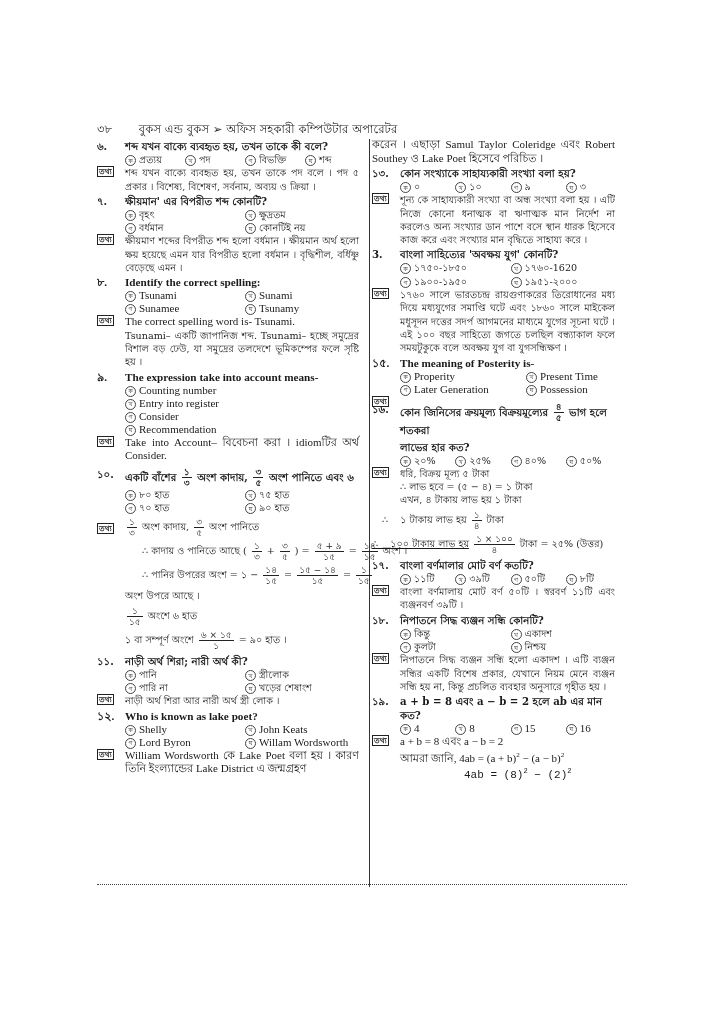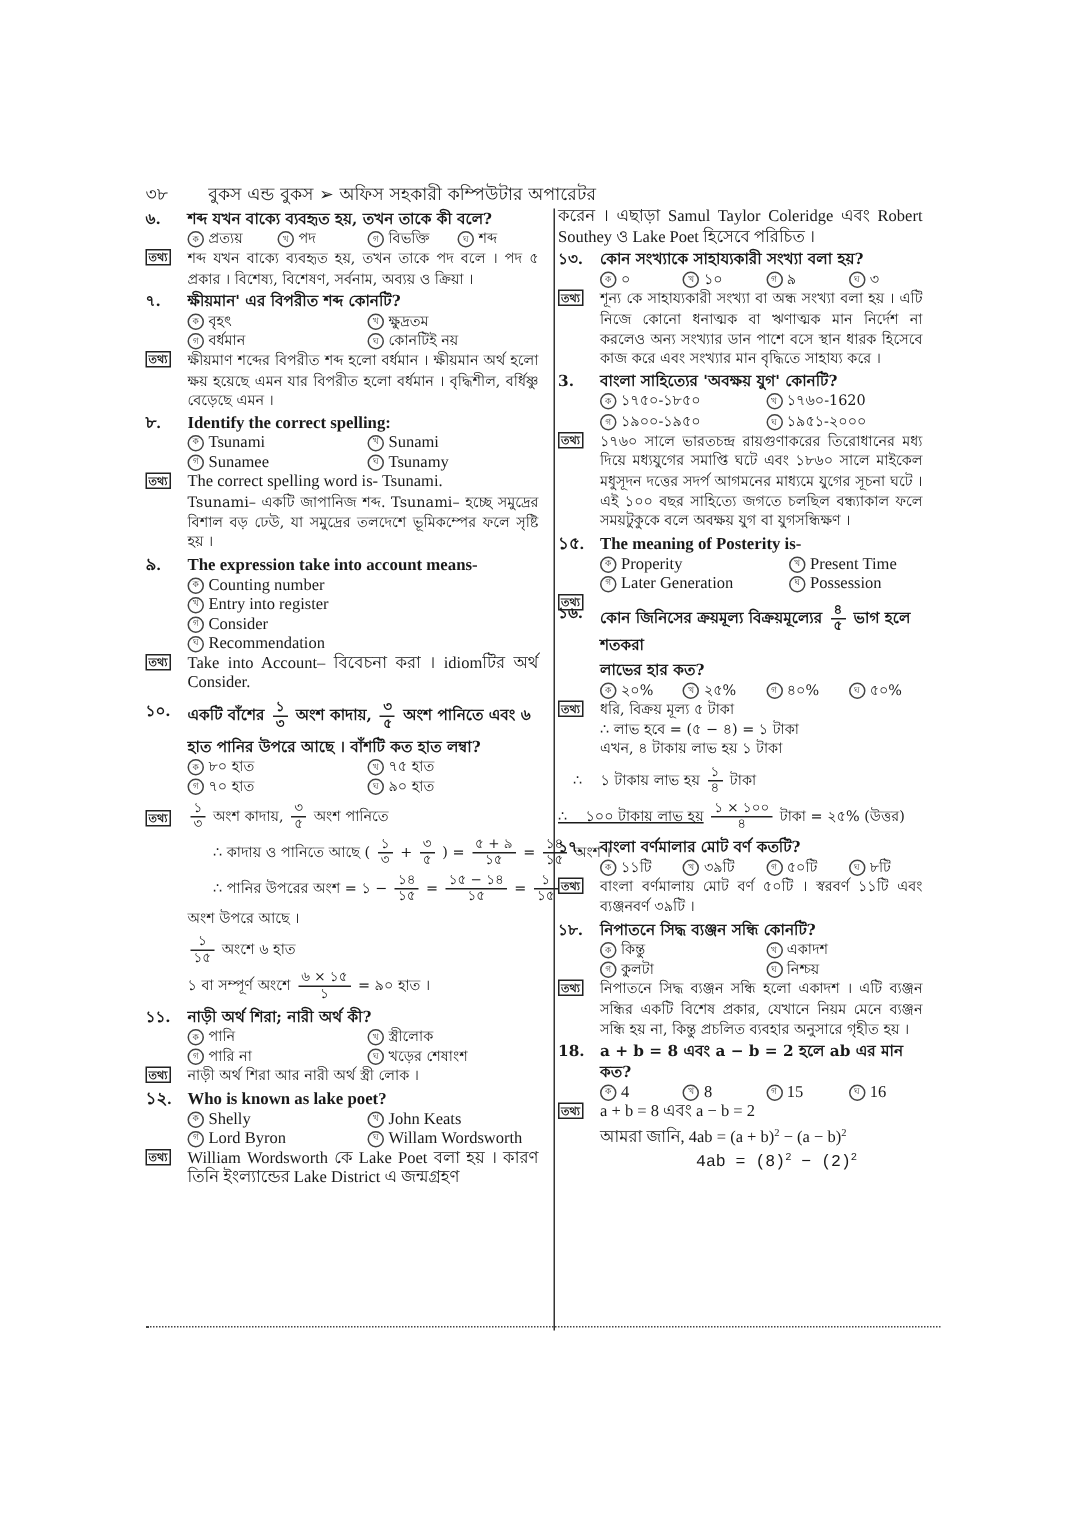--- a/index.html
+++ b/index.html
@@ -108,21 +108,20 @@
       <span>Take into Account– বিবেচনা করা । idiomটির অর্থ Consider.</span>
     </div>
 
     <div class="q" style="margin-top:4px;">
       <span class="num">১০.</span>
       <span>একটি বাঁশের</span>
       <span class="frac"><span class="n">১</span><span class="d">৩</span></span>
       <span>অংশ কাদায়,</span>
       <span class="frac"><span class="n">৩</span><span class="d">৫</span></span>
       <span>অংশ পানিতে এবং ৬</span>
-      <div style="margin-top:3px;">হাত পানির উপরে আছে । বাঁশটি কত হাত লম্বা?</div>
     </div>
     <div class="opts">
       <span class="opt"><span class="mark" style="border: 1px solid rgb(68, 68, 68); border-radius: 50%; width: 9px; height: 9px; line-height: 9px; text-align: center; font-size: 6px; vertical-align: middle;">ক</span><span>৮০ হাত</span></span>
       <span class="opt"><span class="mark" style="border: 1px solid rgb(68, 68, 68); border-radius: 50%; width: 9px; height: 9px; line-height: 9px; text-align: center; font-size: 6px; vertical-align: middle;">খ</span><span>৭৫ হাত</span></span>
       <span class="opt"><span class="mark" style="border: 1px solid rgb(68, 68, 68); border-radius: 50%; width: 9px; height: 9px; line-height: 9px; text-align: center; font-size: 6px; vertical-align: middle;">গ</span><span>৭০ হাত</span></span>
       <span class="opt"><span class="mark" style="border: 1px solid rgb(68, 68, 68); border-radius: 50%; width: 9px; height: 9px; line-height: 9px; text-align: center; font-size: 6px; vertical-align: middle;">ঘ</span><span>৯০ হাত</span></span>
     </div>
     <div class="ans" style="margin-top:3px;">
       <span class="tag" style="top:6px;">তথ্য</span>
       <span class="frac"><span class="n">১</span><span class="d">৩</span></span>
@@ -294,21 +293,21 @@
       <span class="opt"><span class="mark" style="border: 1px solid rgb(68, 68, 68); border-radius: 50%; width: 9px; height: 9px; line-height: 9px; text-align: center; font-size: 6px; vertical-align: middle;">খ</span><span>একাদশ</span></span>
       <span class="opt"><span class="mark" style="border: 1px solid rgb(68, 68, 68); border-radius: 50%; width: 9px; height: 9px; line-height: 9px; text-align: center; font-size: 6px; vertical-align: middle;">গ</span><span>কুলটা</span></span>
       <span class="opt"><span class="mark" style="border: 1px solid rgb(68, 68, 68); border-radius: 50%; width: 9px; height: 9px; line-height: 9px; text-align: center; font-size: 6px; vertical-align: middle;">ঘ</span><span>নিশ্চয়</span></span>
     </div>
     <div class="ans">
       <span class="tag">তথ্য</span>
       <span>নিপাতনে সিদ্ধ ব্যঞ্জন সন্ধি হলো একাদশ । এটি ব্যঞ্জন সন্ধির একটি বিশেষ প্রকার, যেখানে নিয়ম মেনে ব্যঞ্জন সন্ধি হয় না, কিন্তু প্রচলিত ব্যবহার অনুসারে গৃহীত হয় ।</span>
     </div>
 
     <div class="q">
-      <span class="num">18.</span>
+      <span class="num">১৯.</span>
       <span>a + b = 8 এবং a − b = 2 হলে ab এর মান কত?</span>
     </div>
     <div class="opts four en">
       <span class="opt"><span class="mark" style="border: 1px solid rgb(68, 68, 68); border-radius: 50%; width: 9px; height: 9px; line-height: 9px; text-align: center; font-size: 6px; vertical-align: middle;">ক</span><span>4</span></span>
       <span class="opt"><span class="mark" style="border: 1px solid rgb(68, 68, 68); border-radius: 50%; width: 9px; height: 9px; line-height: 9px; text-align: center; font-size: 6px; vertical-align: middle;">খ</span><span>8</span></span>
       <span class="opt"><span class="mark" style="border: 1px solid rgb(68, 68, 68); border-radius: 50%; width: 9px; height: 9px; line-height: 9px; text-align: center; font-size: 6px; vertical-align: middle;">গ</span><span>15</span></span>
       <span class="opt"><span class="mark" style="border: 1px solid rgb(68, 68, 68); border-radius: 50%; width: 9px; height: 9px; line-height: 9px; text-align: center; font-size: 6px; vertical-align: middle;">ঘ</span><span>16</span></span>
     </div>
     <div class="ans en">
       <span class="tag">তথ্য</span>

